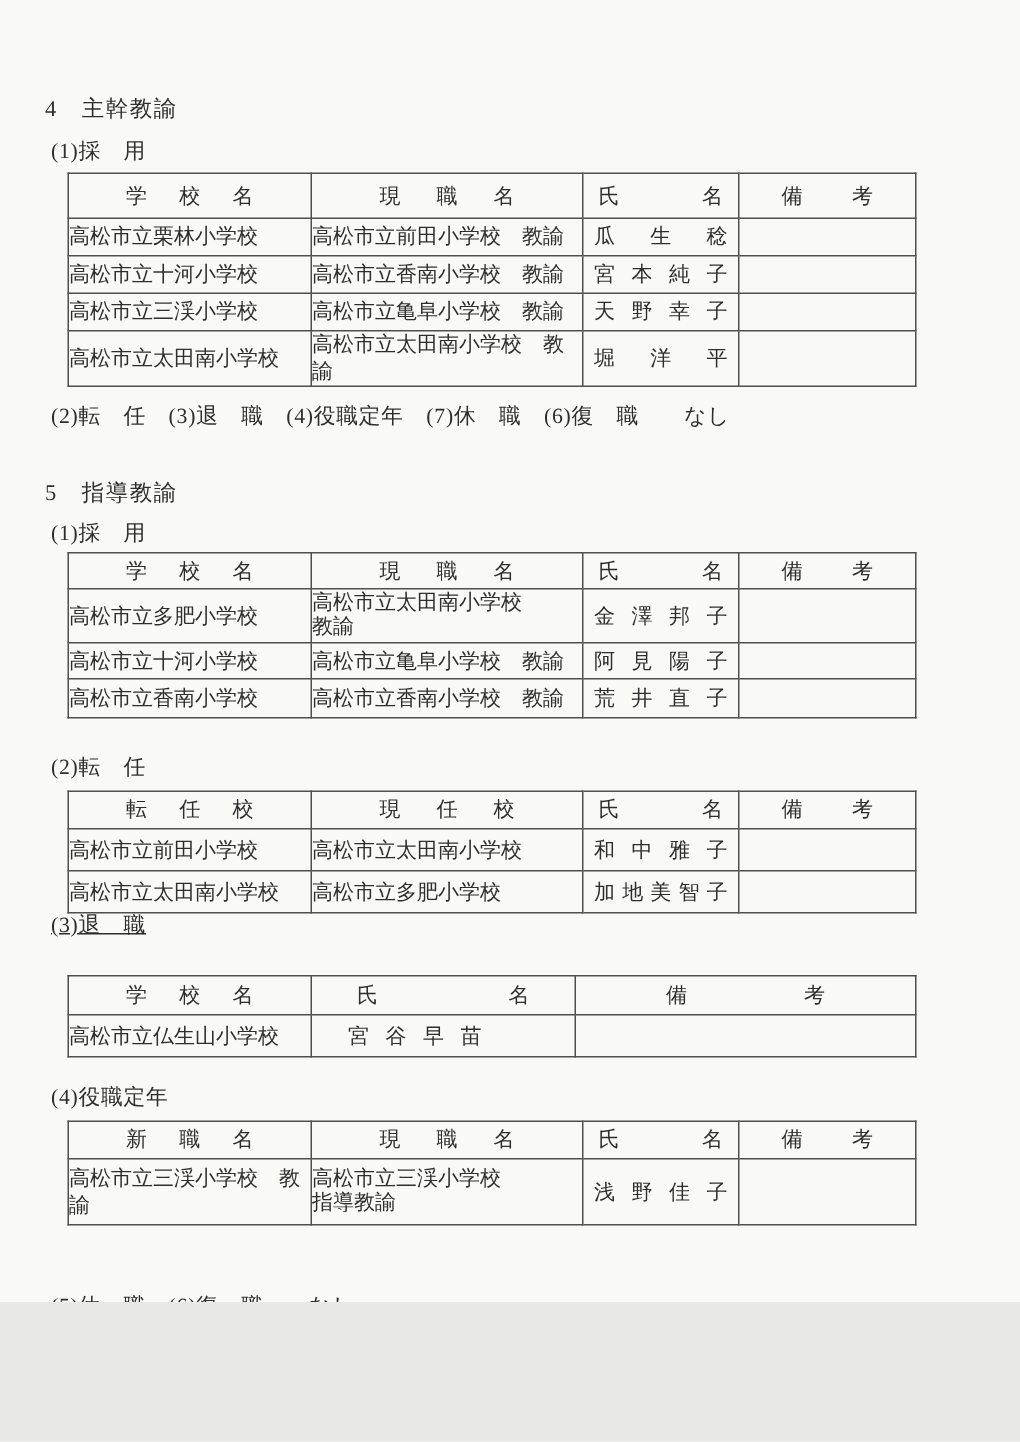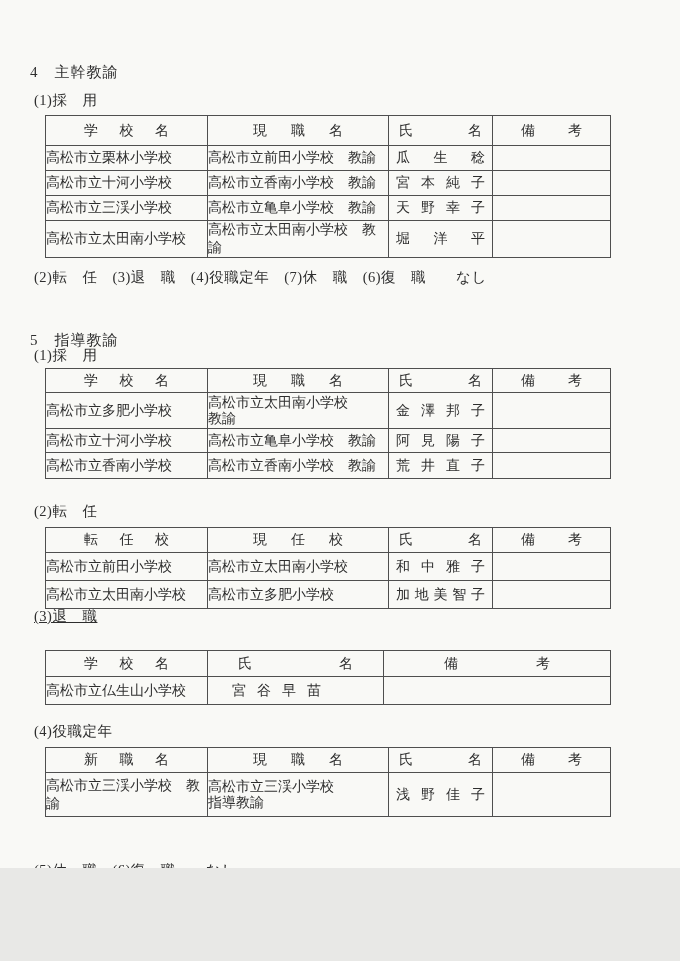--- a/index.html
+++ b/index.html
@@ -130,21 +130,21 @@
               <span>平</span>
             </div>
           </td>
       <td></td>
     </tr>
   </tbody>
     </table>
 
   <div class="abs sub" style="left:34px; top:268px;">(2)転　任　(3)退　職　(4)役職定年　(7)休　職　(6)復　職　　なし</div>
 
-  <div class="abs hd" style="left:30px; top:331px;">5　指導教諭</div>
+  <div class="abs hd" style="left:30px; top:319px;">5　指導教諭</div>
   <div class="abs sub" style="left:34px; top:346px;">(1)採　用</div>
 
   <table class="doc" style="left:45px; top:368px;">
     <colgroup>
         <col style="width:162px">
         <col style="width:181px">
         <col style="width:104px">
         <col style="width:118px">
       </colgroup>
     <tbody>

